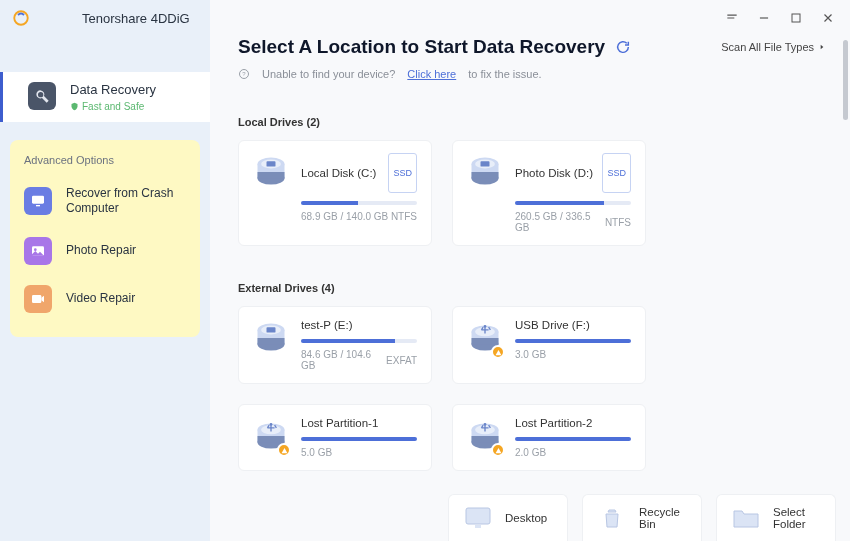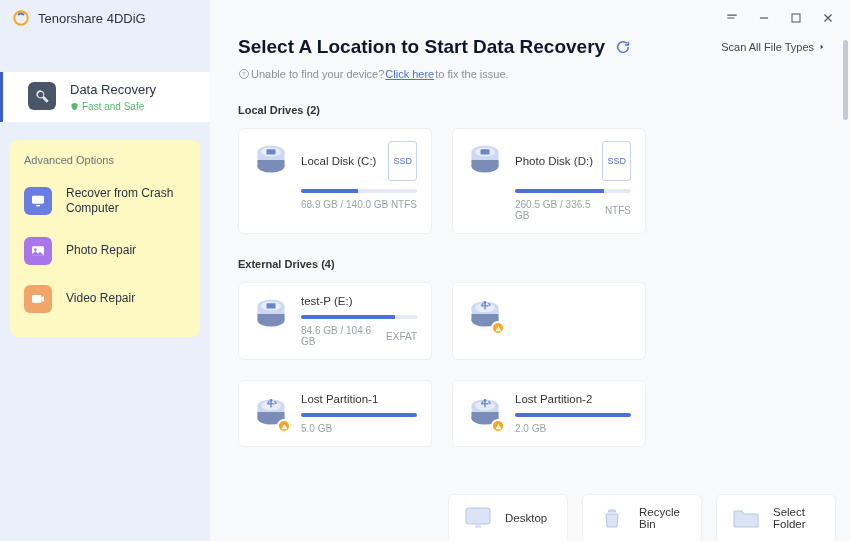--- a/index.html
+++ b/index.html
@@ -1,18 +1,18 @@
 <!DOCTYPE html>
 <html><head>
 <meta charset="utf-8">
 <style>
 * { margin: 0; padding: 0; box-sizing: border-box; font-family: -apple-system, BlinkMacSystemFont, "Segoe UI", Arial, sans-serif; }
 body { width: 850px; height: 541px; background: #f8f9fb; display: flex; overflow: hidden; }
 .sidebar { width: 210px; background: #e9f0f9; display: flex; flex-direction: column; }
-.titlebar { height: 36px; display: flex; align-items: center; padding: 0 12px; }
+.titlebar { height: 36px; display: flex; align-items: center; padding: 0 12px; gap: 44px; }
 .logo { width: 18px; height: 18px; margin-right: 8px; }
 .app-title { font-size: 13px; color: #2a3442; }
 .nav-main { margin-top: 36px; }
 .nav-item { display: flex; align-items: flex-start; padding: 10px 18px; cursor: pointer; }
 .nav-item.active { background: #fff; border-left: 3px solid #3d5dce; padding-left: 25px; }
 .nav-icon { width: 28px; height: 28px; border-radius: 6px; display: flex; align-items: center; justify-content: center; margin-right: 14px; flex-shrink: 0; }
 .nav-icon.dark { background: #4a5568; }
 .nav-icon.blue { background: #6a7de3; }
 .nav-icon.purple { background: #a876e8; }
 .nav-icon.orange { background: #f0a66b; }
@@ -24,23 +24,23 @@
 .adv-item { display: flex; align-items: center; padding: 10px 4px; cursor: pointer; }
 .adv-item .nav-label { font-size: 12px; }
 .main { flex: 1; display: flex; flex-direction: column; position: relative; }
 .win-controls { position: absolute; top: 0; right: 0; height: 36px; display: flex; align-items: center; gap: 16px; padding: 0 14px; }
 .win-btn { width: 16px; height: 16px; cursor: pointer; display: flex; align-items: center; justify-content: center; }
 .content { padding: 36px 24px 0 28px; flex: 1; overflow: hidden; }
 .header-row { display: flex; align-items: center; justify-content: space-between; }
 .page-title { font-size: 19px; font-weight: 700; color: #0f172a; display: flex; align-items: center; gap: 10px; }
 .refresh-icon { color: #4d6fd8; }
 .scan-types { font-size: 11px; color: #444; display: flex; align-items: center; gap: 4px; cursor: pointer; }
-.help-row { margin-top: 10px; font-size: 11px; color: #8a8f98; display: flex; align-items: center; gap: 1px; }
+.help-row { margin-top: 10px; font-size: 11px; color: #8a8f98; display: flex; align-items: center; gap: 12px; }
 .help-row a { color: #4d6fd8; text-decoration: underline; }
-.section-title { font-size: 11px; font-weight: 700; color: #333; margin-top: 24px; margin-bottom: 12px; }
+.section-title { font-size: 11px; font-weight: 700; color: #333; margin-top: 36px; margin-bottom: 12px; }
 .drive-grid { display: flex; flex-wrap: wrap; gap: 20px; }
 .drive-card { width: 194px; background: #fff; border: 1px solid #eef0f3; border-radius: 6px; padding: 12px 14px; cursor: pointer; display: flex; gap: 12px; }
 .drive-icon-wrap { width: 36px; height: 38px; flex-shrink: 0; display: flex; align-items: center; justify-content: center; position: relative; }
 .drive-body { flex: 1; min-width: 0; }
 .drive-top { display: flex; align-items: center; justify-content: space-between; }
 .drive-name { font-size: 11.5px; color: #333; white-space: nowrap; overflow: hidden; text-overflow: ellipsis; }
 .drive-badge { font-size: 9px; color: #4d6fd8; border: 1px solid #c6d3f3; border-radius: 3px; padding: 14px 4px; }
 .drive-bar { height: 4px; background: #e5eaf5; border-radius: 2px; margin-top: 8px; overflow: hidden; }
 .drive-bar-fill { height: 100%; background: #4d6fd8; }
 .drive-bottom { display: flex; align-items: center; justify-content: space-between; margin-top: 6px; }
@@ -268,20 +268,32 @@
               <ellipse cx="20" cy="13" rx="11" ry="5" fill="#e8eef9"></ellipse>
               <path d="M20 7v8m-4-4h8m-6-3l-2 3m8-3l2 3" stroke="#6a85c9" stroke-width="1.5" fill="none"></path>
               <circle cx="20" cy="7" r="1.5" fill="#6a85c9"></circle>
             </svg>
             <span class="badge-warn">
               <svg width="7" height="7" viewBox="0 0 24 24">
                 <path fill="#fff" d="M12 3l10 18H2z"></path>
               </svg>
             </span>
           </span>
+          <div class="drive-body">
+            <div class="drive-top">
+              <span class="drive-name">USB Drive (F:)</span>
+            </div>
+            <div class="drive-bar">
+              <div class="drive-bar-fill" style="width:100%"></div>
+            </div>
+            <div class="drive-bottom">
+              <span class="drive-size">3.0 GB</span>
+              <span></span>
+            </div>
+          </div>
         </div>
         <div class="drive-card">
           <span class="drive-icon-wrap">
             <svg width="36" height="36" viewBox="0 0 40 40">
               <ellipse cx="20" cy="13" rx="15" ry="7" fill="#cdd9f2"></ellipse>
               <rect x="5" y="13" width="30" height="14" fill="#cdd9f2"></rect>
               <ellipse cx="20" cy="27" rx="15" ry="7" fill="#7a8db8"></ellipse>
               <rect x="5" y="20" width="30" height="7" fill="#7a8db8"></rect>
               <ellipse cx="20" cy="13" rx="11" ry="5" fill="#e8eef9"></ellipse>
               <path d="M20 7v8m-4-4h8m-6-3l-2 3m8-3l2 3" stroke="#6a85c9" stroke-width="1.5" fill="none"></path>

